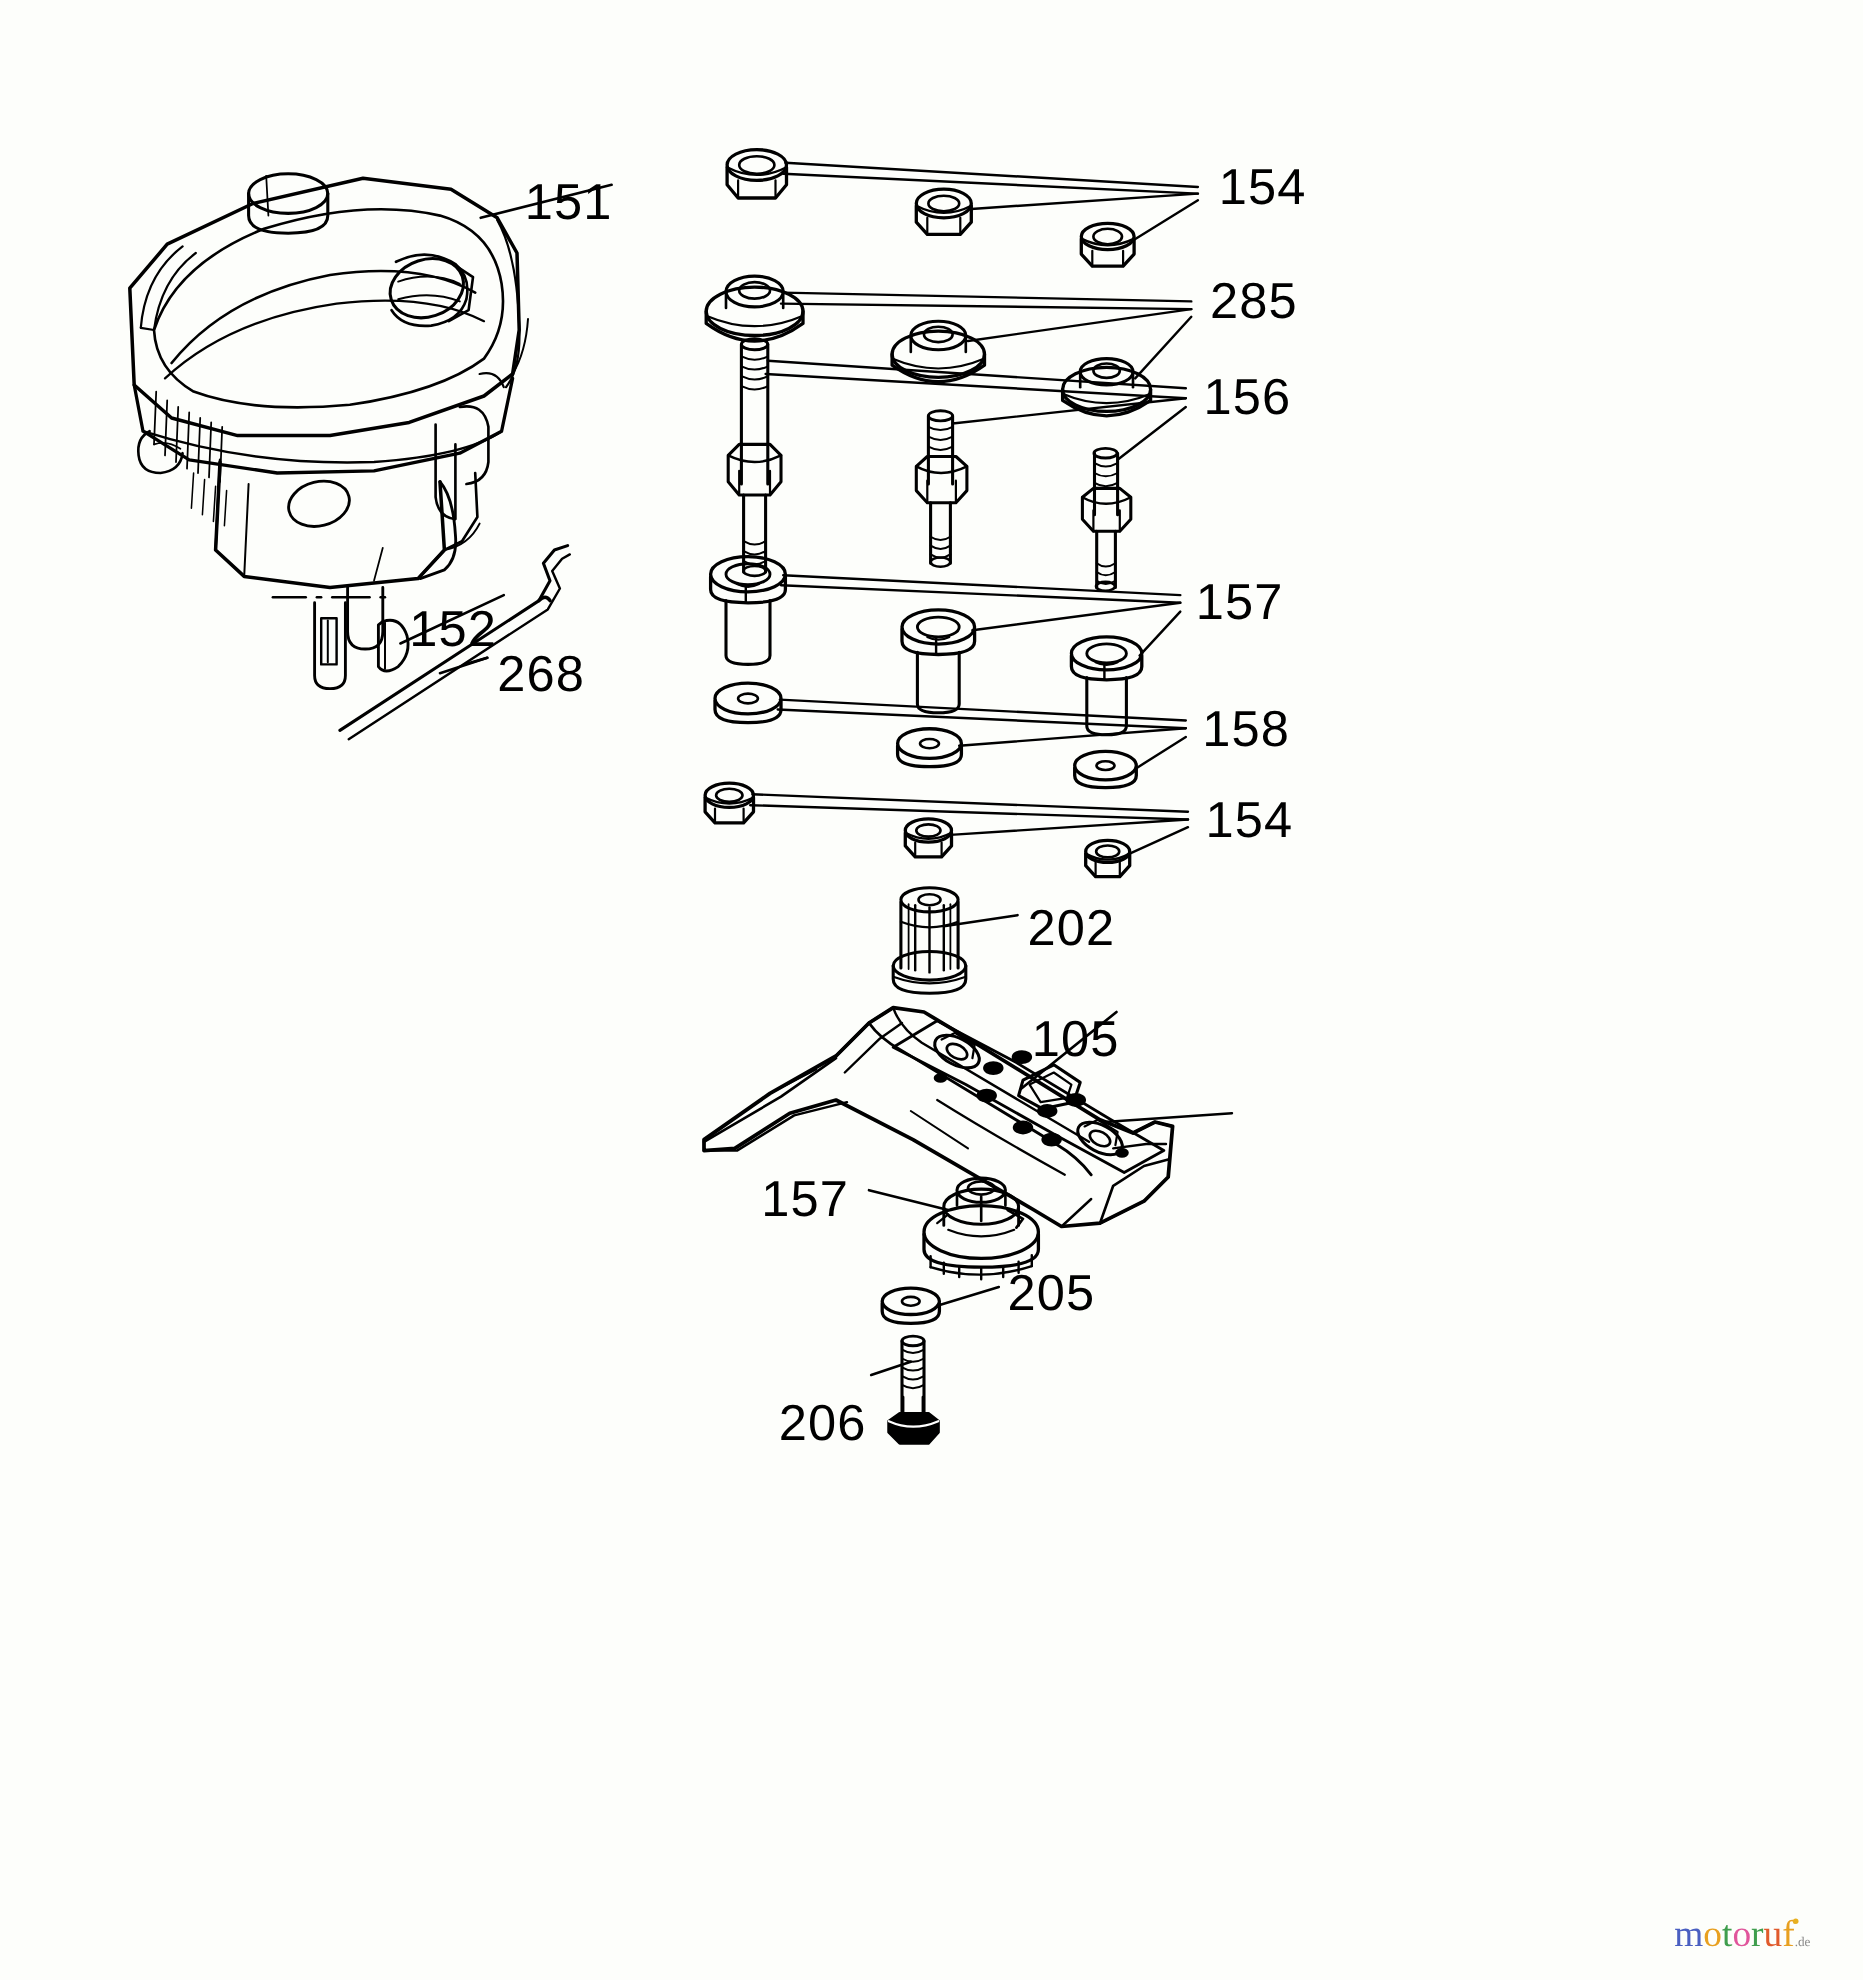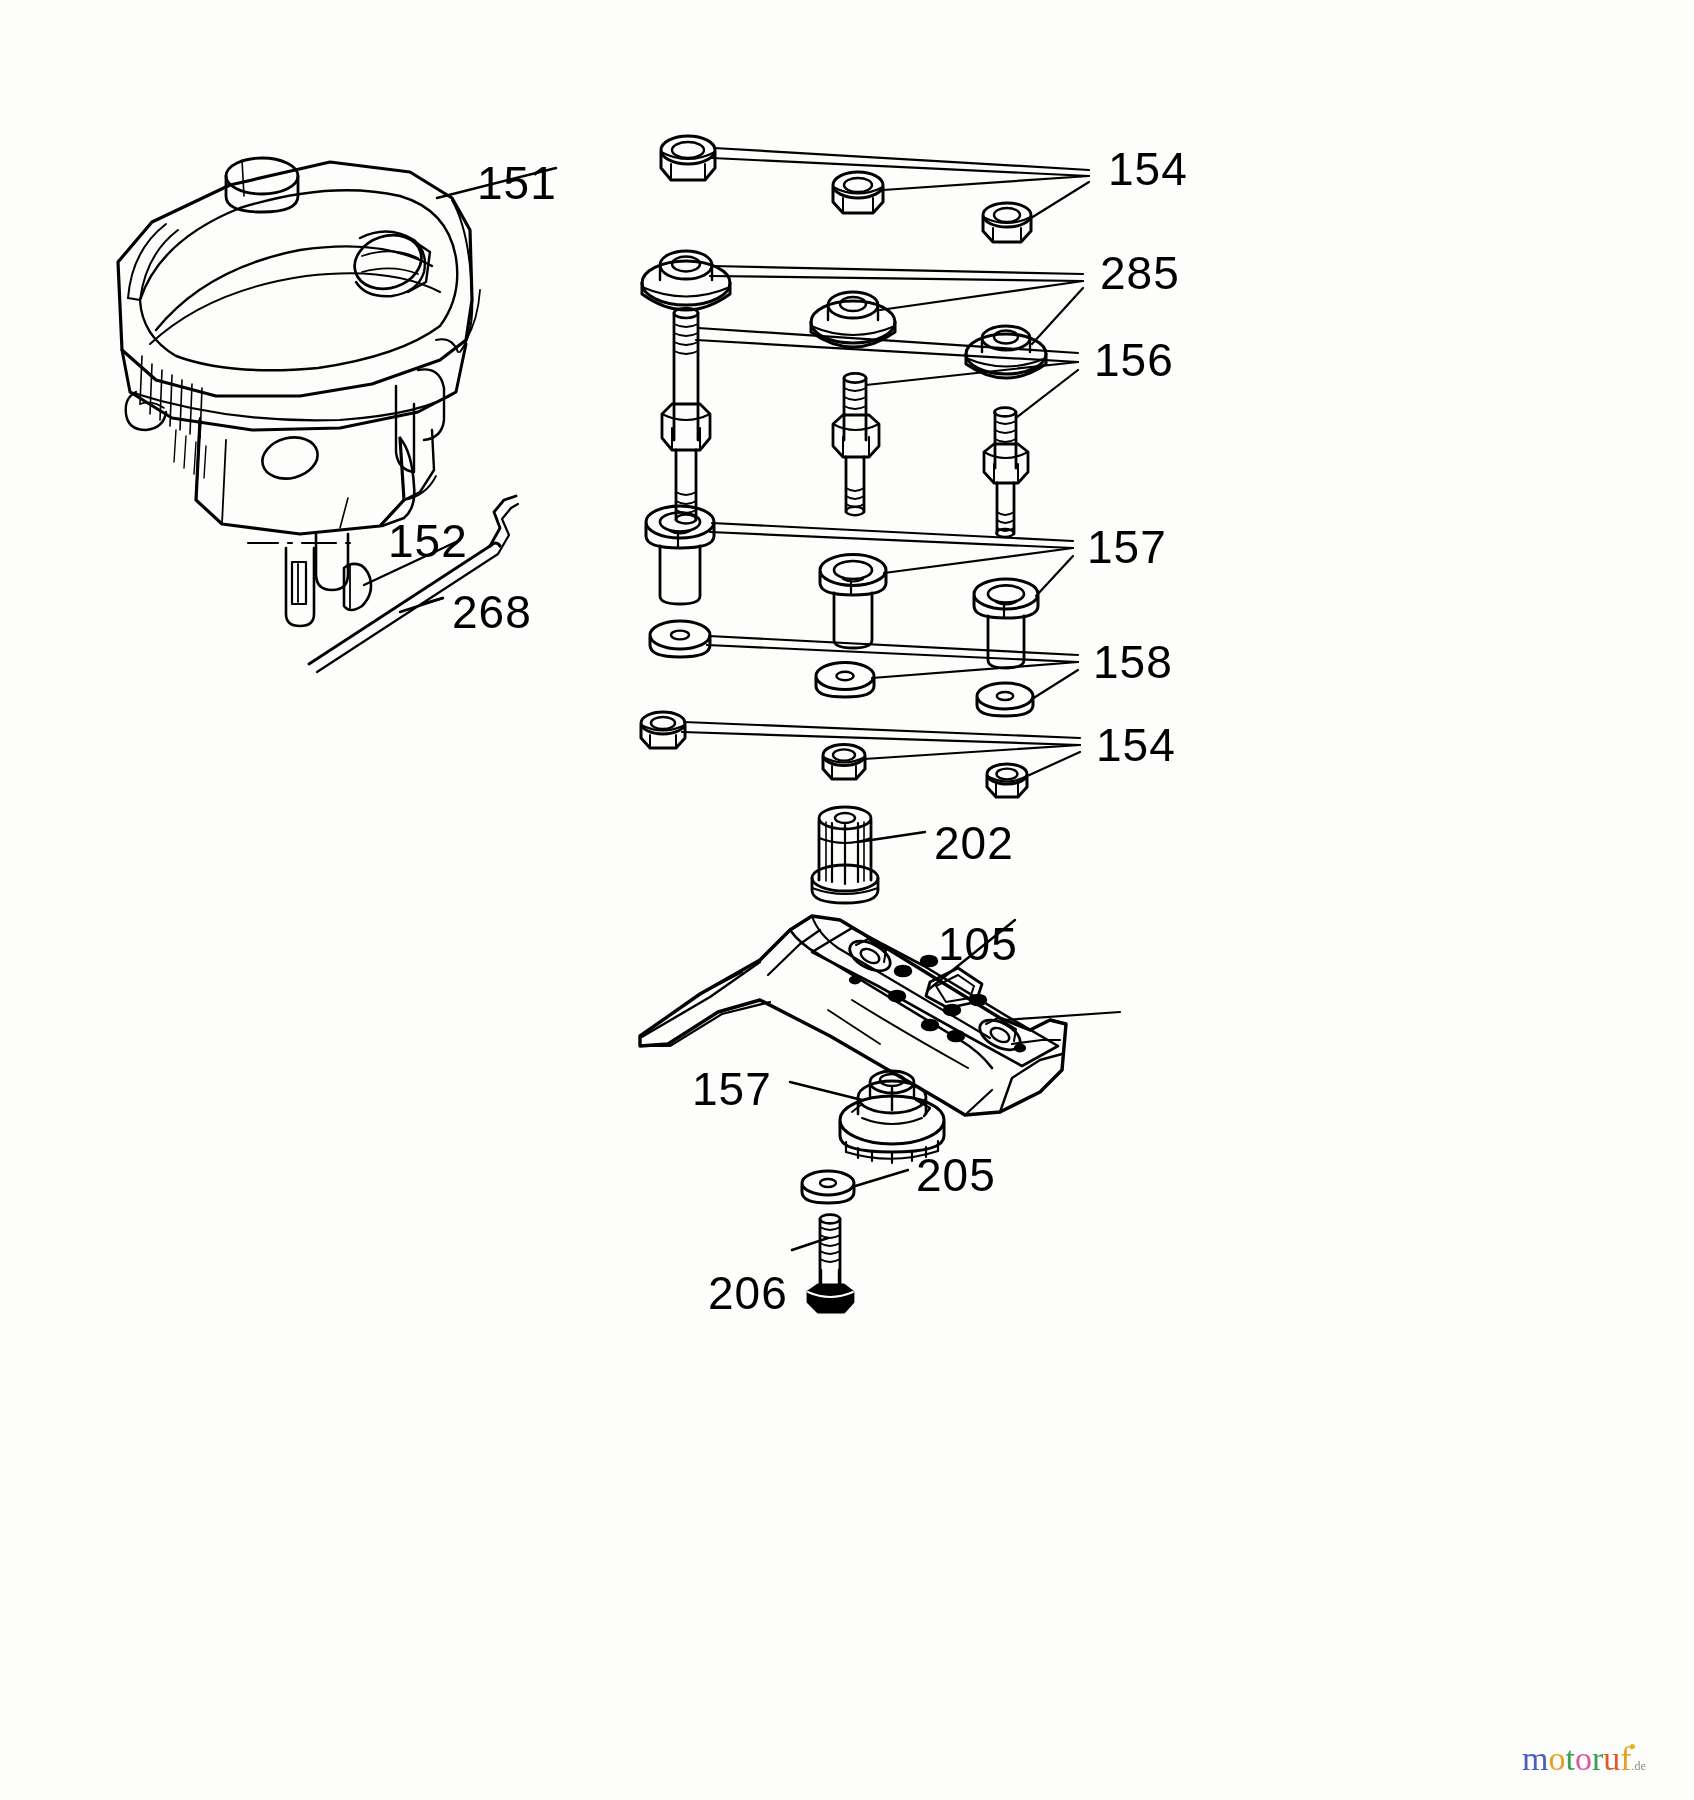--- a/index.html
+++ b/index.html
@@ -494,21 +494,21 @@
         <path d="M808 1292 L808 1302 L818 1312 L844 1312 L853 1302 L853 1292 L844 1285 L818 1285 Z" stroke-width="2.8" fill="#000"></path>
         <path d="M808 1292 Q830 1302 853 1292" stroke-width="2" stroke="#fff"></path>
       </g>
 
       <path d="M792 1250 L828 1238" stroke-width="2.4"></path>
 
     </g>
   </svg>
 
   <div class="part-label" style="left:477px;  top:160px;">151</div>
-  <div class="part-label" style="left:372px;  top:518px;margin-left:16px;">152</div>
+  <div class="part-label" style="left:372px;  top:548px;">152</div>
   <div class="part-label" style="left:452px;  top:589px;">268</div>
   <div class="part-label" style="left:1108px; top:146px;">154</div>
   <div class="part-label" style="left:1100px; top:250px;">285</div>
   <div class="part-label" style="left:1094px; top:337px;">156</div>
   <div class="part-label" style="left:1087px; top:524px;">157</div>
   <div class="part-label" style="left:1093px; top:639px;">158</div>
   <div class="part-label" style="left:1096px; top:722px;">154</div>
   <div class="part-label" style="left:934px;  top:820px;">202</div>
   <div class="part-label" style="left:938px;  top:921px;">105</div>
   <div class="part-label" style="left:692px;  top:1066px;">157</div>

